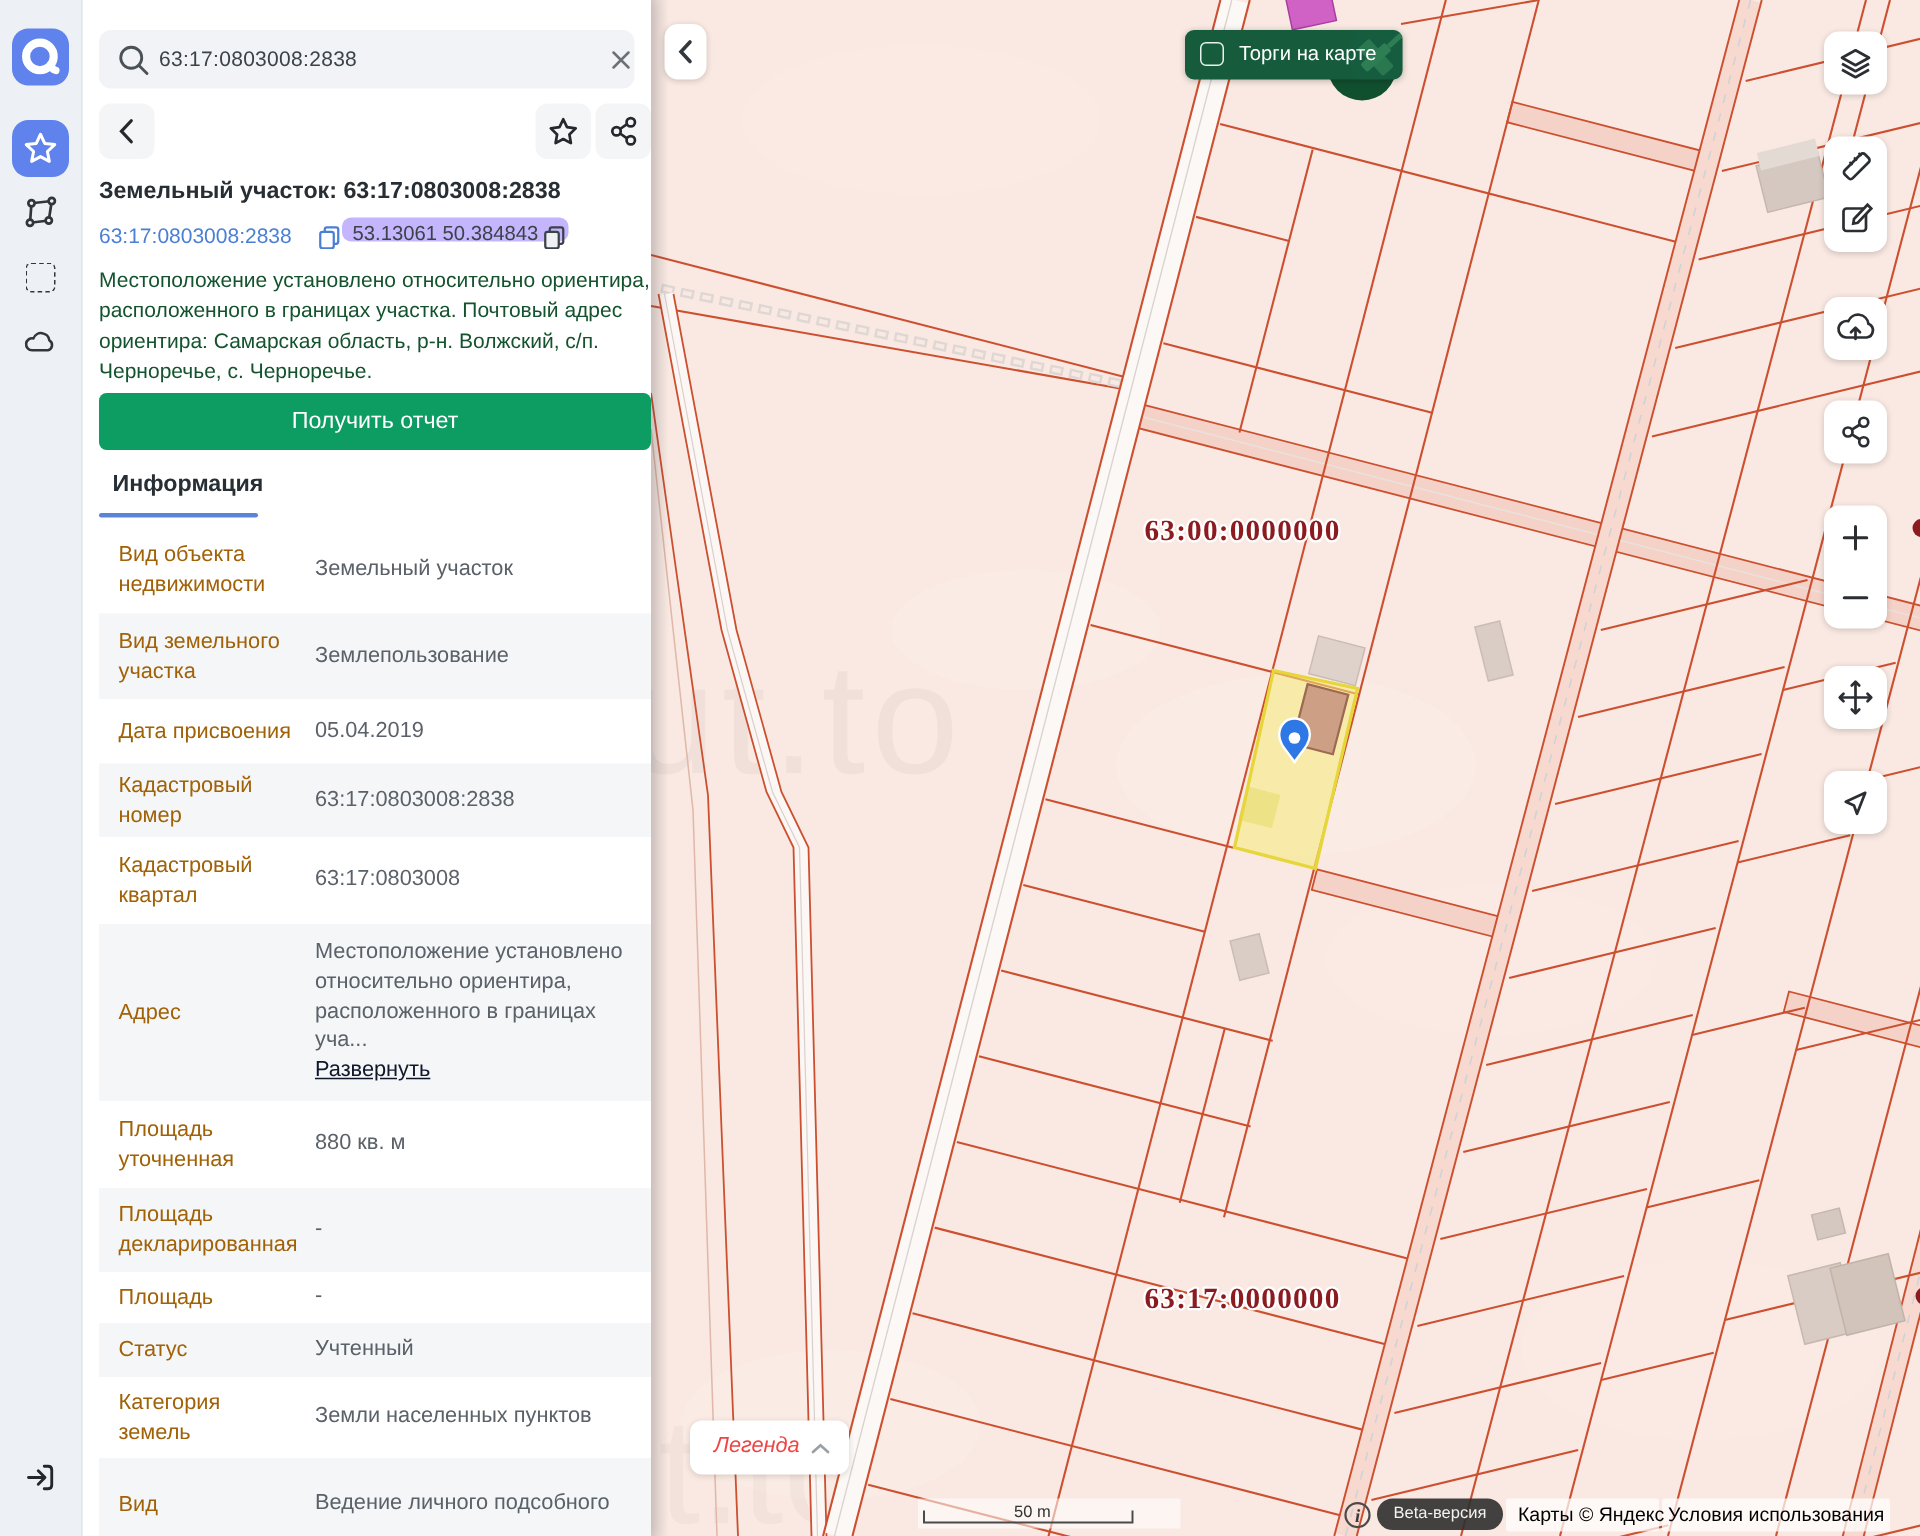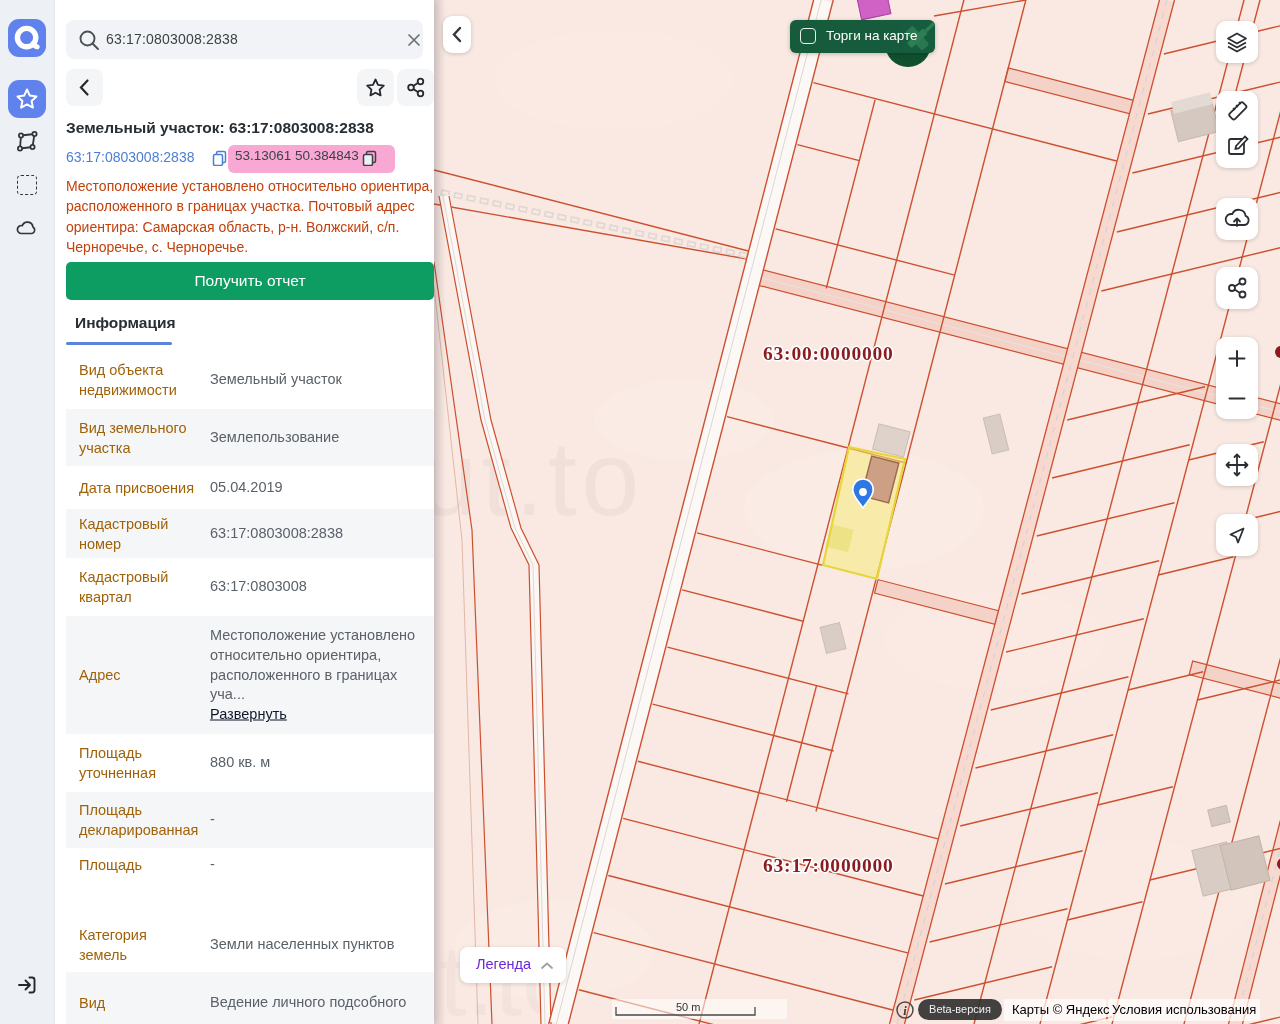--- a/index.html
+++ b/index.html
@@ -8,41 +8,41 @@
 #sidebar { position:absolute; left:0; top:0; width:55px; height:1024px; background:#edf0f4; border-right:1px solid #e2e6ea; z-index:30; }
 .sb-blue { position:absolute; left:8px; width:38px; height:38px; border-radius:11px; background:#5f82ec; }
 
 #panel { position:absolute; left:55px; top:0; width:379px; height:1024px; background:#fff; z-index:25; box-shadow:3px 0 8px rgba(60,60,70,0.14); }
 #search { position:absolute; left:11px; top:20px; width:357px; height:39px; background:#f1f3f6; border-radius:8px; }
 #search .q { position:absolute; left:40px; top:11px; font-size:14px; color:#3b4248; letter-spacing:0.2px; }
 .sqbtn { position:absolute; width:37px; height:37px; background:#f3f5f7; border-radius:8px; }
 #title { position:absolute; left:11px; top:119px; font-size:15.5px; font-weight:bold; color:#272e34; }
 #chiprow { position:absolute; left:11px; top:147px; height:24px; }
 #chip1 { position:absolute; left:0; top:2px; font-size:14px; color:#4a7fd4; }
-#chip2 { position:absolute; left:162px; top:-2px; height:28px; background:#f9a8d4; border-radius:6px; font-size:13.5px; color:#3b4248; padding:3px 36px 0 7px; white-space:nowrap; }
-#para { position:absolute; left:11px; top:176px; width:375px; white-space:nowrap; font-size:14px; line-height:20.3px; color:#c2410c; }
+#chip2 { position:absolute; left:162px; top:-2px; height:16px; background:#c4b5fd; border-radius:6px; font-size:13.5px; color:#3b4248; padding:3px 20px 0 7px; white-space:nowrap; }
+#para { position:absolute; left:11px; top:176px; width:375px; white-space:nowrap; font-size:14px; line-height:20.3px; color:#14532d; }
 #greenbtn { position:absolute; left:11px; top:262px; width:368px; height:38px; background:#0d9c62; border-radius:5px; color:#fff; font-size:15.5px; text-align:center; line-height:38px; }
 #tab { position:absolute; left:20px; top:314px; font-size:15.5px; font-weight:bold; color:#272e34; }
 #tabline { position:absolute; left:11px; top:342px; width:106px; height:3px; background:#5b83d8; border-radius:2px; }
 .row { position:absolute; left:11px; width:368px; }
 .labc { position:absolute; left:13px; top:50%; transform:translateY(-50%); width:130px; }
 .valc { position:absolute; left:144px; top:50%; transform:translateY(-50%); width:215px; }
 .lab { font-size:14.5px; font-weight:400; color:#a16207; line-height:20px; }
 .val { font-size:14.5px; color:#5a6168; line-height:19.8px; }
 .lnk { color:#0f172a; text-decoration:underline; }
 
 #map { position:absolute; left:434px; top:0; width:846px; height:1024px; overflow:hidden; }
 #map svg.base { position:absolute; left:0; top:0; }
 .mbtn { position:absolute; background:#fff; border-radius:10px; box-shadow:0 1px 4px rgba(0,0,0,0.18); }
 #collapse { position:absolute; left:9px; top:16px; width:28px; height:37px; background:#fff; border-radius:9px; box-shadow:0 1px 4px rgba(0,0,0,0.18); z-index:5; }
 #torgi { position:absolute; left:356px; top:20px; width:145px; height:33px; background:#155b3c; border-radius:6px; z-index:6; box-shadow:0 1px 4px rgba(0,0,0,0.25); overflow:hidden; }
 #torgi .cb { position:absolute; left:10px; top:8px; width:16px; height:16px; border:1.6px solid #e8f2ec; border-radius:4px; }
 #torgi .tx { position:absolute; left:36px; top:8px; font-size:13.5px; color:#fff; }
 #legend { position:absolute; left:26px; top:947px; width:106px; height:36px; background:#fff; border-radius:8px; box-shadow:0 1px 4px rgba(0,0,0,0.15); z-index:6; }
-#legend .tx { position:absolute; left:16px; top:9px; font-size:14.5px; color:#6d28d9; }
+#legend .tx { position:absolute; left:16px; top:9px; font-size:14.5px; color:#ef4444;font-style:italic; }
 #scale { position:absolute; left:178px; top:999px; width:175px; height:20px; background:rgba(255,255,255,0.55); z-index:6; }
 #attr { position:absolute; left:0; top:0; width:846px; height:1024px; z-index:6; pointer-events:none; }
 #betapill { position:absolute; left:484px; top:999px; width:84px; height:21px; background:rgba(47,47,47,0.9); border-radius:11px; color:#f2f2f2; font-size:11px; text-align:center; line-height:21px; }
 #ymaps { position:absolute; left:570px; top:999px; width:276px; height:22px; } #ymaps .pill { position:absolute; top:0; height:22px; background:rgba(255,255,255,0.72); border-radius:2px; }
 #ymaps span { position:absolute; top:3px; font-size:13px; color:#000000; }
 </style></head>
 <body>
 <div id="stage">
 
 <div id="map">
@@ -400,20 +400,28 @@
         </div>
       </div>
 <div class="row" style="top:848px;height:34px;background:#fff">
         <div class="labc">
           <div class="lab">Площадь</div>
         </div>
         <div class="valc">
           <div class="val">-</div>
         </div>
       </div>
+<div class="row" style="top:882px;height:36px;background:#f5f6f8">
+        <div class="labc">
+          <div class="lab">Статус</div>
+        </div>
+        <div class="valc">
+          <div class="val">Учтенный</div>
+        </div>
+      </div>
 <div class="row" style="top:918px;height:54px;background:#fff">
         <div class="labc">
           <div class="lab">Категория</div>
           <div class="lab">земель</div>
         </div>
         <div class="valc">
           <div class="val">Земли населенных пунктов</div>
         </div>
       </div>
 <div class="row" style="top:972px;height:62px;background:#f5f6f8">

